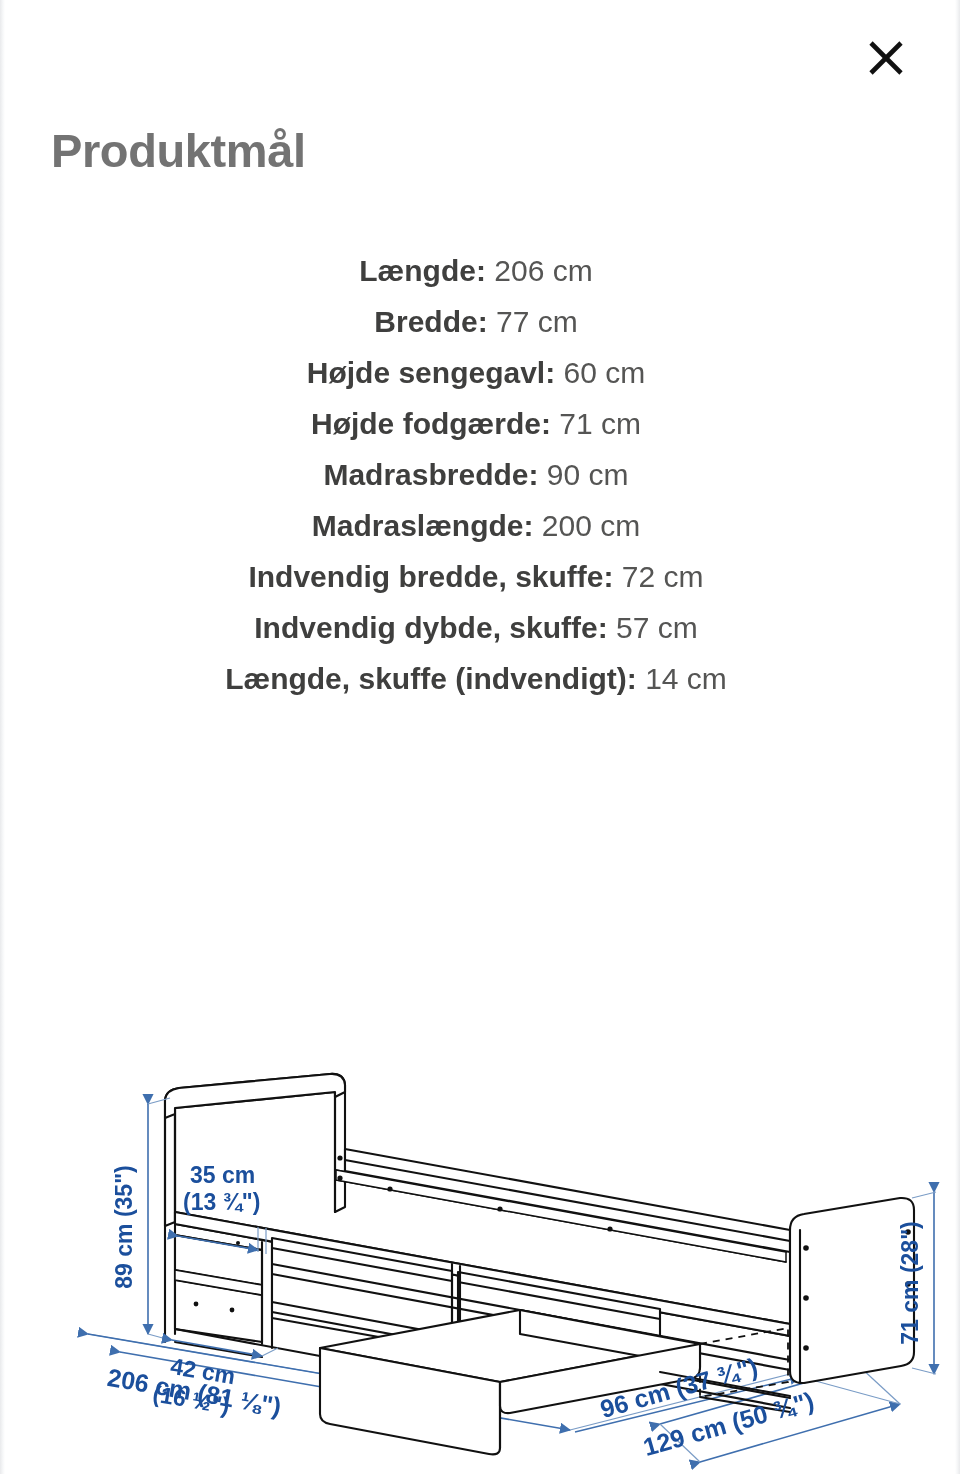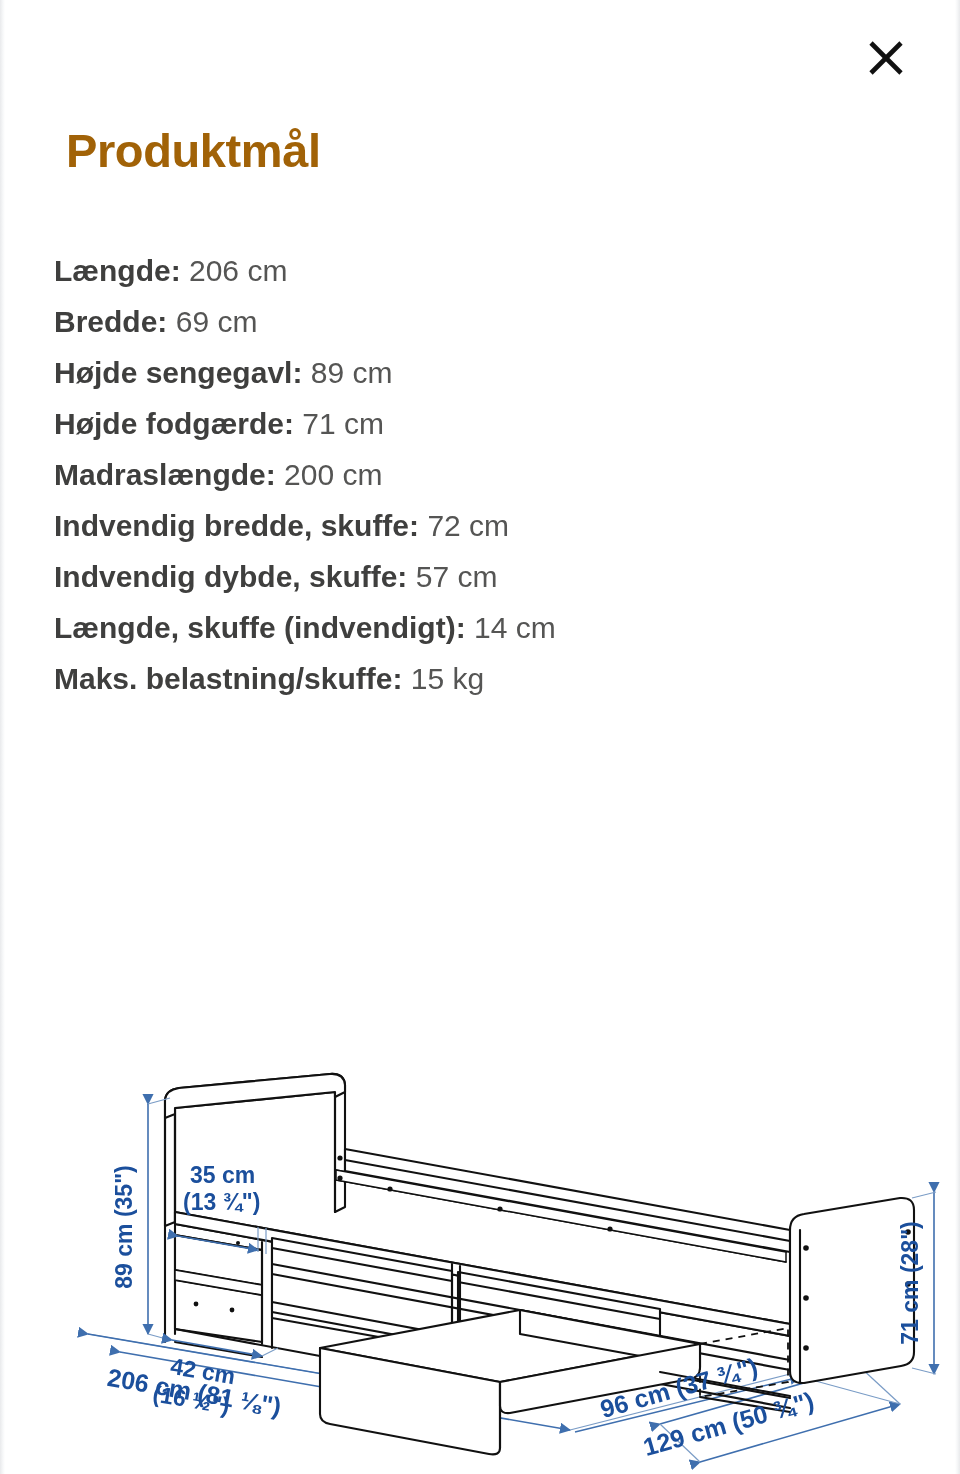--- a/index.html
+++ b/index.html
@@ -45,39 +45,40 @@
     background: transparent;
     border: none;
     padding: 0;
     cursor: pointer;
   }
   .close-button svg { display: block; }
 
   
   .page-title {
     position: absolute;
-    left: 66px;
+    left: 51px;
     top: 124px;
     margin: 0;
     font-size: 47px;
     line-height: 1.15;
     font-weight: 700;
     letter-spacing: -0.4px;
-    color: #a16207;
+    color: #737373;
   }
 
   
   .spec-list {
     position: absolute;
-    left: 54px;
+    left: 66px;
     top: 245px;
     width: 820px;
     margin: 0;
     padding: 0;
     list-style: none;
+    text-align: center;
   }
   .spec-row {
     font-size: 30px;
     line-height: 51px;
     color: #4a4a49;
     white-space: nowrap;
   }
   .spec-label {
     font-weight: 700;
     color: #3f3f3e;
@@ -166,49 +167,49 @@
 
 <h1 class="page-title">Produktmål</h1>
 
 <ul class="spec-list">
   <li class="spec-row">
     <span class="spec-label">Længde:</span>
     <span class="spec-value">206 cm</span>
   </li>
   <li class="spec-row">
     <span class="spec-label">Bredde:</span>
-    <span class="spec-value">69 cm</span>
+    <span class="spec-value">77 cm</span>
   </li>
   <li class="spec-row">
     <span class="spec-label">Højde sengegavl:</span>
-    <span class="spec-value">89 cm</span>
+    <span class="spec-value">60 cm</span>
   </li>
   <li class="spec-row">
     <span class="spec-label">Højde fodgærde:</span>
     <span class="spec-value">71 cm</span>
   </li>
   <li class="spec-row">
+    <span class="spec-label">Madrasbredde:</span>
+    <span class="spec-value">90 cm</span>
+  </li>
+  <li class="spec-row">
     <span class="spec-label">Madraslængde:</span>
     <span class="spec-value">200 cm</span>
   </li>
   <li class="spec-row">
     <span class="spec-label">Indvendig bredde, skuffe:</span>
     <span class="spec-value">72 cm</span>
   </li>
   <li class="spec-row">
     <span class="spec-label">Indvendig dybde, skuffe:</span>
     <span class="spec-value">57 cm</span>
   </li>
   <li class="spec-row">
     <span class="spec-label">Længde, skuffe (indvendigt):</span>
     <span class="spec-value">14 cm</span>
-  </li>
-  <li class="spec-row">
-    <span class="spec-label">Maks. belastning/skuffe:</span>
-    <span class="spec-value">15 kg</span>
   </li>
 </ul>
 
 <div class="drawing-wrap">
   <svg viewBox="0 0 960 422" xmlns="http://www.w3.org/2000/svg" role="img">
     <title>Teknisk tegning af seng med skuffer og hylde</title>
 
     <defs>
       <marker id="arrEnd" viewBox="0 0 10 10" refX="9" refY="5" markerWidth="7" markerHeight="7" orient="auto-start-reverse">
         <path d="M0,0 L10,5 L0,10 z" class="dim-arrow"></path>

